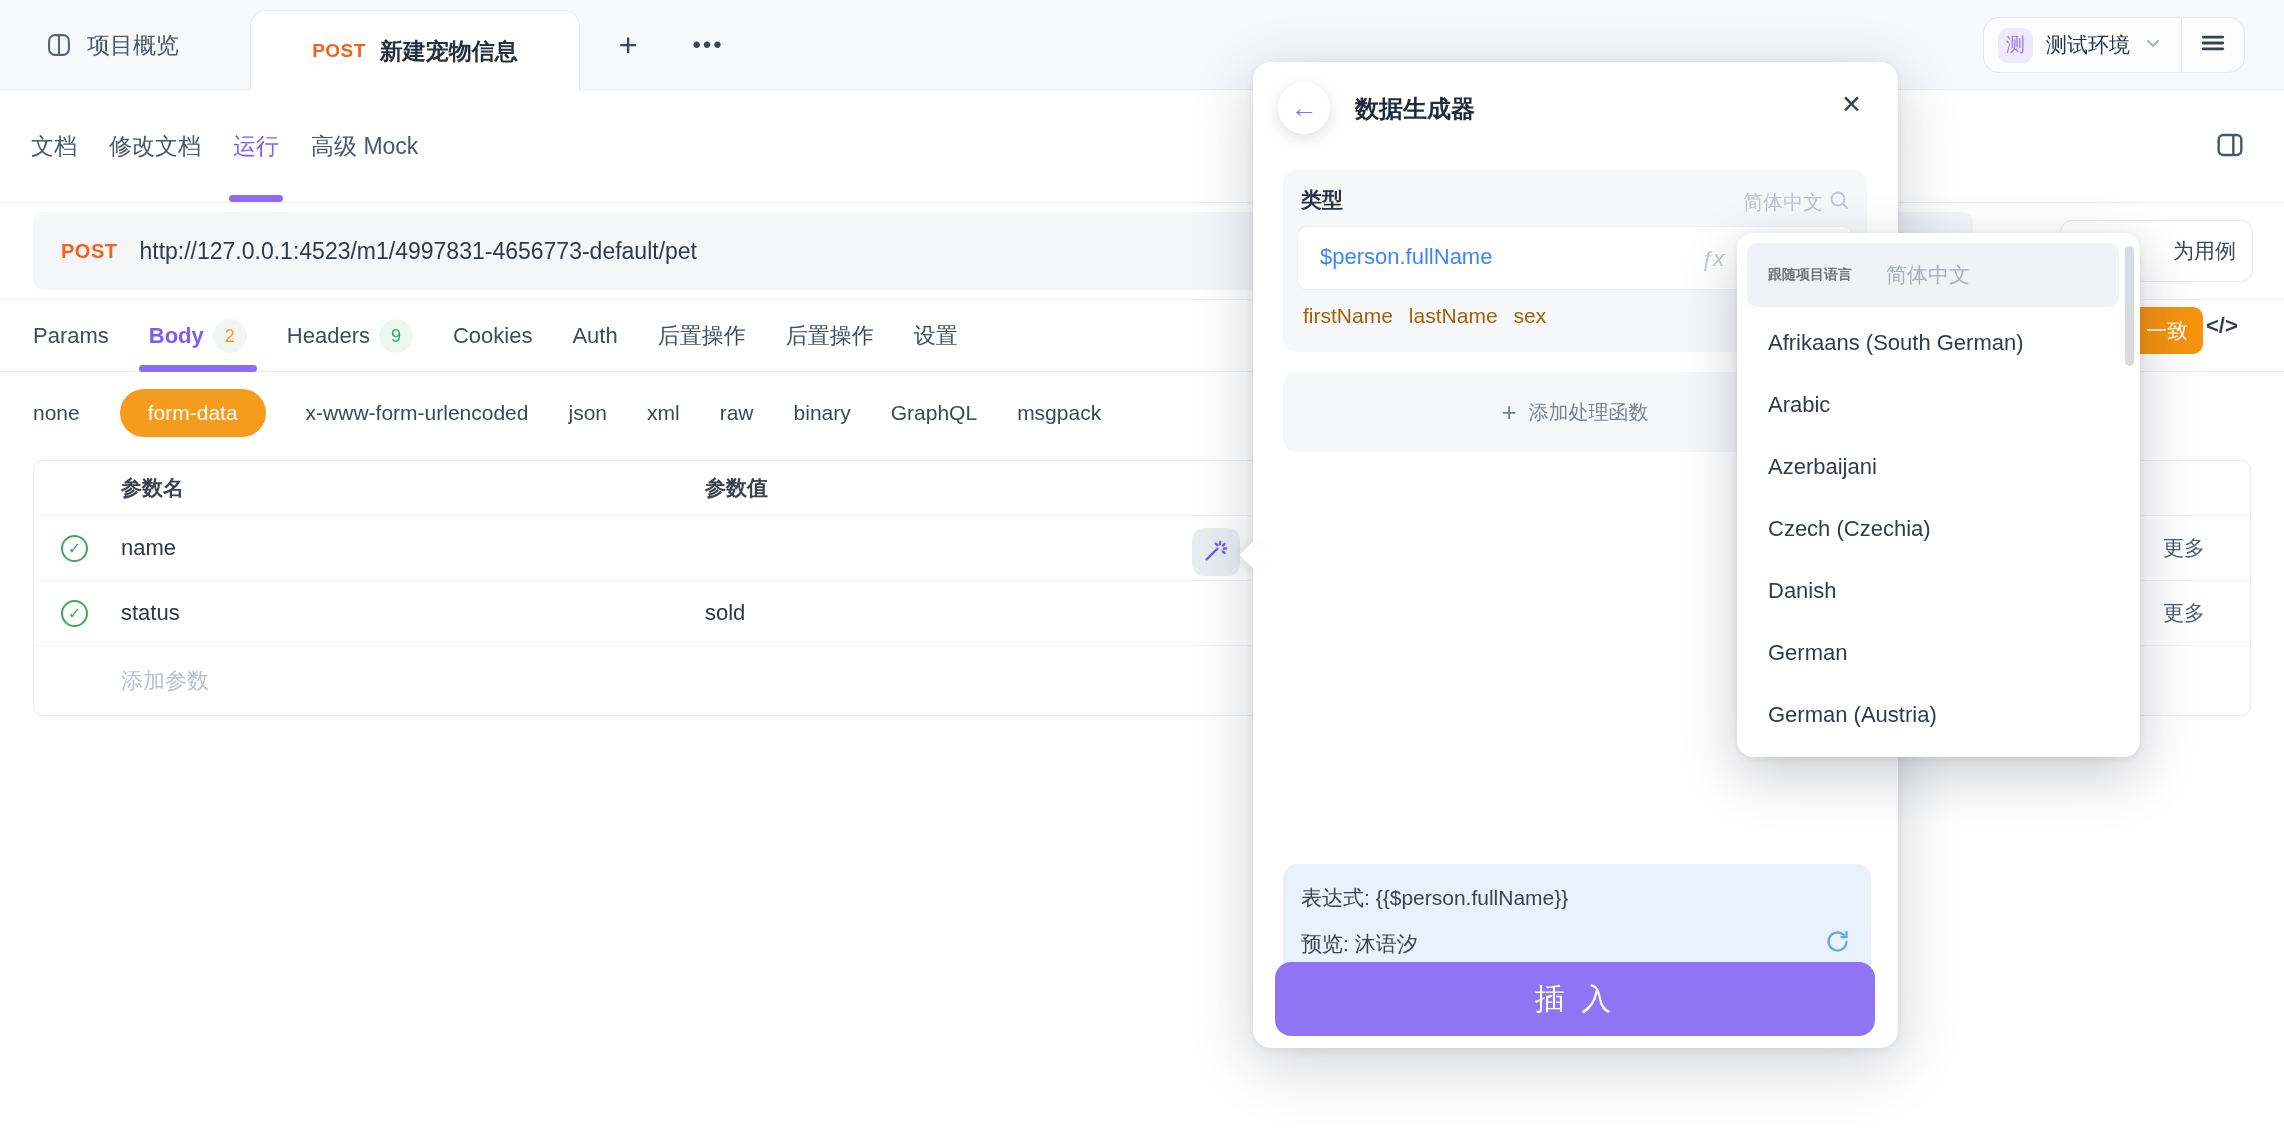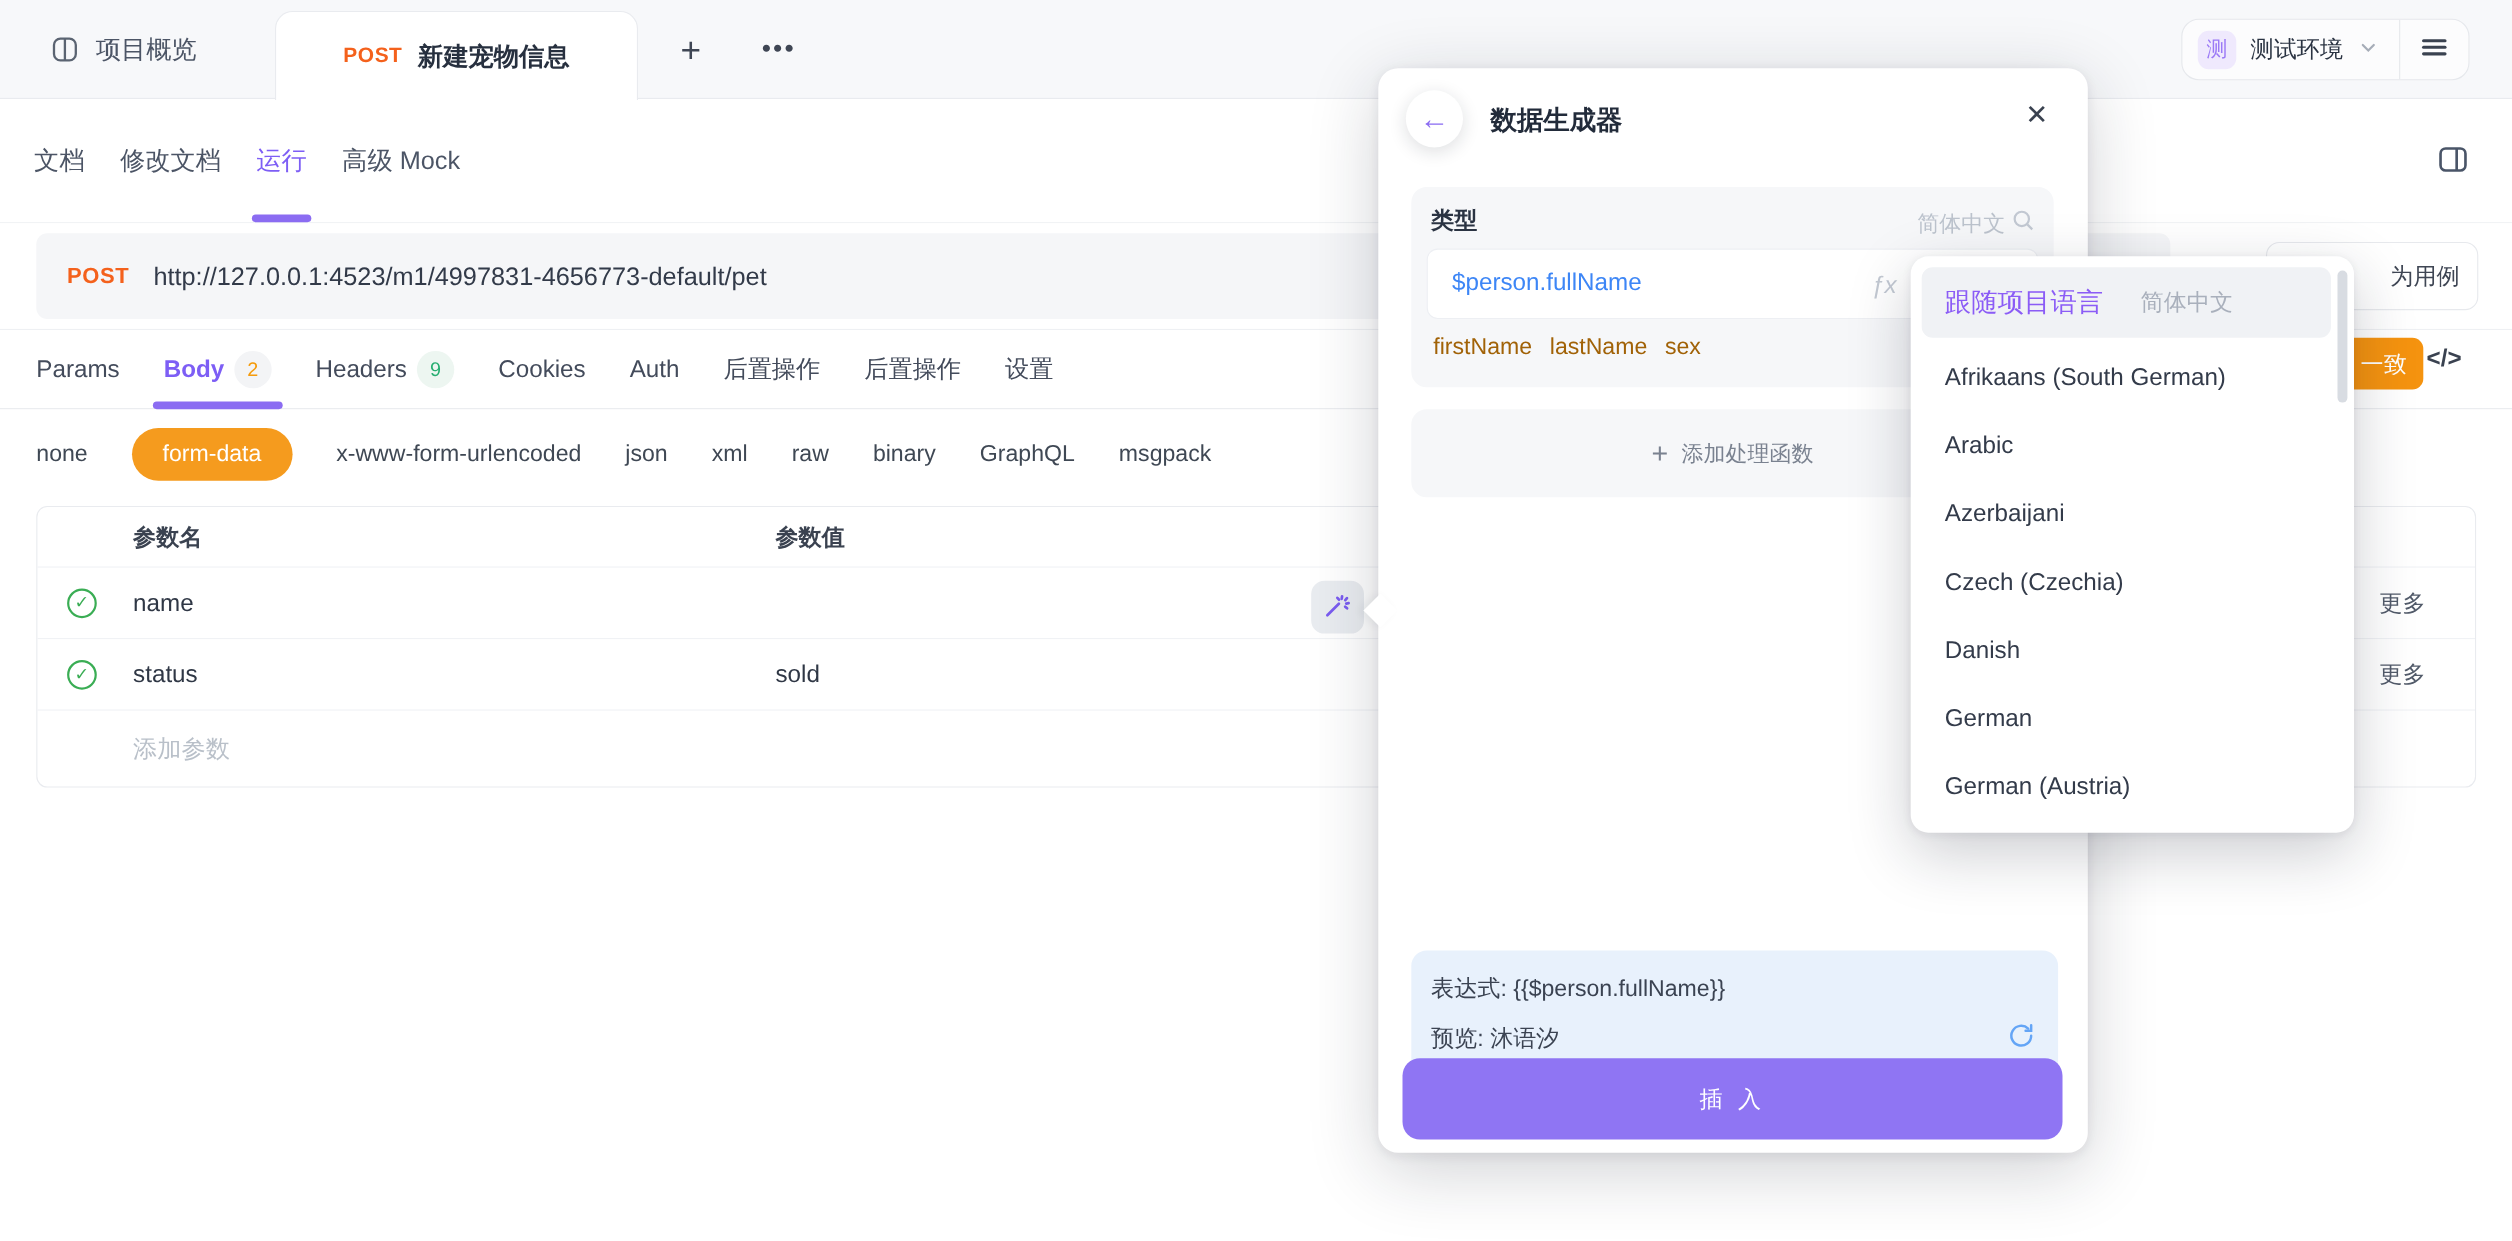--- a/index.html
+++ b/index.html
@@ -80,26 +80,26 @@
   .gen-input .val { position:absolute; left:22px; top:17px; font-size:22px; color:#3d86f6; }
   .gen-input .fx { position:absolute; left:403px; top:19px; font-size:22px; font-style:italic; color:#c3c9d3; }
   .tagrow { position:absolute; left:20px; top:134px; display:flex; gap:16px; font-size:21px; color:#a16207; }
   .tagrow span { cursor:pointer; }
   .addfn-panel { position:absolute; left:30px; top:310px; width:584px; height:80px; background:#f6f7f9; border-radius:14px; display:flex; align-items:center; justify-content:center; gap:12px; color:#7a8290; font-size:20px; cursor:pointer; }
   .addfn-panel .plus { font-size:26px; font-weight:400; }
   .expr-panel { position:absolute; left:30px; top:766px; width:588px; height:114px; background:#e8f1fc; border-radius:14px; font-size:21px; color:#3b4352;margin-top:36px; }
   .expr-line1 { position:absolute; left:18px; top:20px; }
   .expr-line2 { position:absolute; left:18px; top:66px; }
   .refresh-btn { position:absolute; right:20px; top:64px; cursor:pointer; }
-  .insert-btn { position:absolute; left:22px; top:900px; width:600px; height:74px; background:#8f75f3; border-radius:16px; border:none; color:#fff; font-size:21px; letter-spacing:4px; display:flex; align-items:center; justify-content:center; cursor:pointer; font-family:inherit; }
+  .insert-btn { position:absolute; left:22px; top:900px; width:600px; height:74px; background:#8f75f3; border-radius:16px; border:none; color:#fff; font-size:30px; letter-spacing:4px; display:flex; align-items:center; justify-content:center; cursor:pointer; font-family:inherit; }
 
   
   .dropdown { position:absolute; left:1737px; top:233px; width:403px; height:524px; background:#fff; border-radius:16px; box-shadow:0 18px 56px rgba(23,28,45,.22), 0 2px 8px rgba(23,28,45,.08); z-index:20; }
   .dd-selected { position:absolute; left:10px; top:10px; width:372px; height:64px; background:#f0f2f5; border-radius:10px; display:flex; align-items:center; gap:34px; padding-left:21px; cursor:pointer; }
-  .dd-selected .lbl { font-size:24px; font-weight:400; color:#8b5cf6; }
+  .dd-selected .lbl { font-size:14px; font-weight:700; color:#737373; }
   .dd-selected .hint { font-size:21px; color:#a9b0bc; }
   .dd-scrollbar { position:absolute; right:6px; top:13px; width:9px; height:120px; background:#d8dce2; border-radius:5px; cursor:pointer; }
   .dd-items { position:absolute; left:0; top:79px; width:100%; }
   .dd-item { height:62px; display:flex; align-items:center; padding-left:31px; font-size:22px; color:#333b4a; cursor:pointer; }
 </style>
 </head>
 <body>
 
 <div id="app">
 

